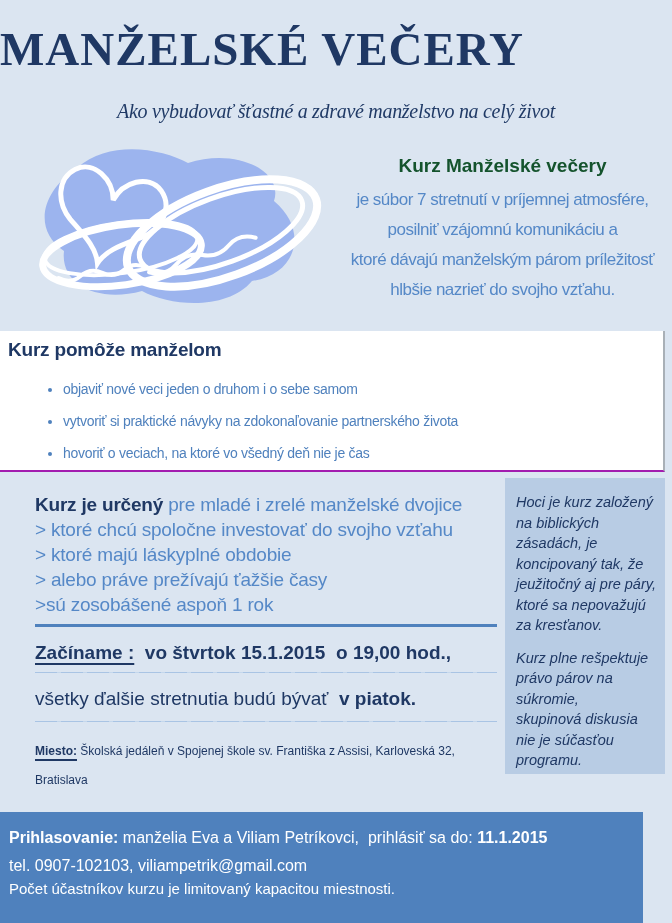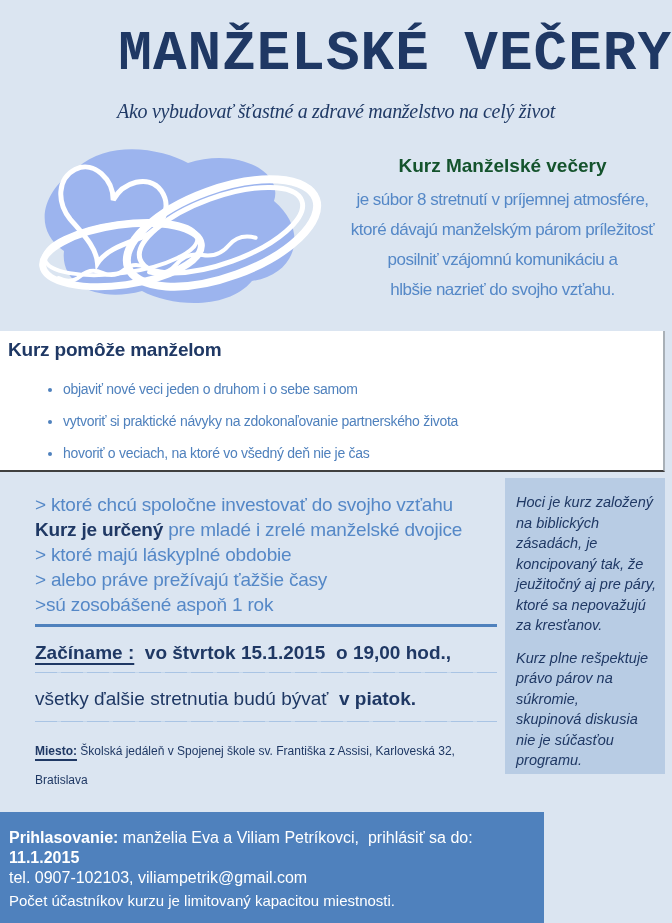--- a/index.html
+++ b/index.html
@@ -4,40 +4,40 @@
 <style>
   html,body { margin:0; padding:0; }
   .page {
     position:relative; width:672px; height:923px;
     background:#dbe5f1; overflow:hidden;
     font-family:"Liberation Sans", sans-serif;
     color:#1f3864;
   }
   .title {
     position:absolute; top:22px; left:0; right:0;
-    text-align:right;
-    font-family:Liberation Mono, monospace;
-    font-weight:bold; font-size:56px; letter-spacing:1px;
+    text-align:left;
+    font-family:Liberation Serif, serif;
+    font-weight:bold; font-size:47px; letter-spacing:1px;
     color:#1f3864;
   }
   .subtitle {
     position:absolute; top:100px; left:0; right:0;
     text-align:center; font-style:italic; font-size:20px;
     letter-spacing:-0.3px; color:#203a66;font-family:Liberation Serif, serif;
   }
   .graphic { position:absolute; left:22px; top:133px; width:312px; height:192px; }
 
   .intro { position:absolute; left:335px; top:155px; width:335px; text-align:center; }
   .intro-heading { font-weight:bold; font-size:19px; color:#14532d; margin-bottom:8px; }
   .intro-line { font-size:17px; line-height:30px; color:#5588c7; letter-spacing:-0.5px; white-space:nowrap; }
 
   .benefits {
     position:absolute; left:0; top:331px; width:665px; height:141px;
     background:#ffffff; box-sizing:border-box; padding:8px 0 0 8px;
-    border-right:2px solid #a9b0b7; border-bottom:2px solid #404040;
+    border-right:2px solid #a9b0b7; border-bottom:2px solid #a21caf;
   }
   .benefits-heading { font-weight:bold; font-size:19px; color:#1f3864; letter-spacing:-0.2px; }
   .benefits-list { margin:16px 0 0 0; padding-left:55px; }
   .benefits-item { font-size:14px; color:#4f81bd; line-height:24px; margin-bottom:8px; letter-spacing:-0.3px; }
 
   .audience { position:absolute; left:35px; top:492px; width:465px; font-size:19px; line-height:25px; color:#5588c7; letter-spacing:-0.2px; }
   .audience-bold { font-weight:bold; color:#1f3864; }
 
   .divider-strong { position:absolute; left:35px; top:624px; width:462px; height:3px; background:#4f81bd; }
   .divider-faint {
@@ -54,26 +54,26 @@
 
   .sidebar {
     position:absolute; left:505px; top:478px; width:160px; height:296px;
     background:#b8cce4; box-sizing:border-box; padding:14px 8px 0 11px;
     font-style:italic; font-size:14.5px; line-height:20.5px; color:#1f3864;
   }
   .sidebar p { margin:0 0 12px 0; }
   .pre-line { white-space:pre-line; }
 
   .footer {
-    position:absolute; left:0; top:812px; width:544px; height:111px;
+    position:absolute; left:0; top:812px; width:643px; height:111px;
     background:#4f81bd; box-sizing:border-box; padding:16px 10px 0 9px;
     color:#ffffff;
   }
   .footer-line1 { font-size:16px; line-height:20px; white-space:pre-wrap; }
-  .footer-line2 { font-size:16px; line-height:20px; margin-top:0; }
+  .footer-line2 { font-size:16px; line-height:20px; margin-top:8px; }
   .footer-note  { font-size:15px; margin-top:4px; }
 </style>
 </head>
 <body>
 
 <div class="page">
 
   <div class="title">MANŽELSKÉ VEČERY</div>
   <div class="subtitle">Ako vybudovať šťastné a zdravé manželstvo na celý život</div>
 
@@ -89,38 +89,38 @@
         <ellipse cx="100" cy="122" rx="80" ry="30" stroke-width="7"></ellipse>
         <ellipse cx="100" cy="115" rx="77" ry="25" stroke-width="4"></ellipse>
         <path d="M34,136 q 11,8 22,1 q 11,-7 22,0 q 11,7 22,0 q 11,-7 22,1" stroke-width="4"></path>
       </g>
       <path transform="translate(98,40) rotate(14)" stroke-width="5" d="M0,28 C-5,8 -28,-6 -44,7 C-60,21 -54,44 -37,57 C-20,69 -5,78 0,93 C5,78 20,69 37,57 C54,44 60,21 44,7 C28,-6 5,8 0,28 Z"></path>
     </g>
   </svg>
 
   <div class="intro">
     <div class="intro-heading">Kurz Manželské večery</div>
-    <div class="intro-line">je súbor 8 stretnutí v príjemnej atmosfére,</div>
+    <div class="intro-line">je súbor 7 stretnutí v príjemnej atmosfére,</div>
+    <div class="intro-line">posilniť vzájomnú komunikáciu a</div>
     <div class="intro-line">ktoré dávajú manželským párom príležitosť</div>
-    <div class="intro-line">posilniť vzájomnú komunikáciu a</div>
     <div class="intro-line">hlbšie nazrieť do svojho vzťahu.</div>
   </div>
 
   <div class="benefits">
     <div class="benefits-heading">Kurz pomôže manželom</div>
     <ul class="benefits-list">
       <li class="benefits-item">objaviť nové veci jeden o druhom i o sebe samom</li>
       <li class="benefits-item">vytvoriť si praktické návyky na zdokonaľovanie partnerského života</li>
       <li class="benefits-item">hovoriť o veciach, na ktoré vo všedný deň nie je čas</li>
     </ul>
   </div>
 
   <div class="audience">
+    <div><span class="audience-bold">Kurz je určený</span><span> pre mladé i zrelé manželské dvojice</span></div>
     <div>&gt; ktoré chcú spoločne investovať do svojho vzťahu</div>
-    <div><span class="audience-bold">Kurz je určený</span><span> pre mladé i zrelé manželské dvojice</span></div>
     <div>&gt; ktoré majú láskyplné obdobie</div>
     <div>&gt; alebo práve prežívajú ťažšie časy</div>
     <div>&gt;sú zosobášené aspoň 1 rok</div>
   </div>
 
   <div class="divider-strong"></div>
 
   <div class="schedule-start"><span class="underlined">Začíname :</span><span>  vo štvrtok 15.1.2015  o 19,00 hod.,</span></div>
 
   <div class="divider-faint df1"></div>

